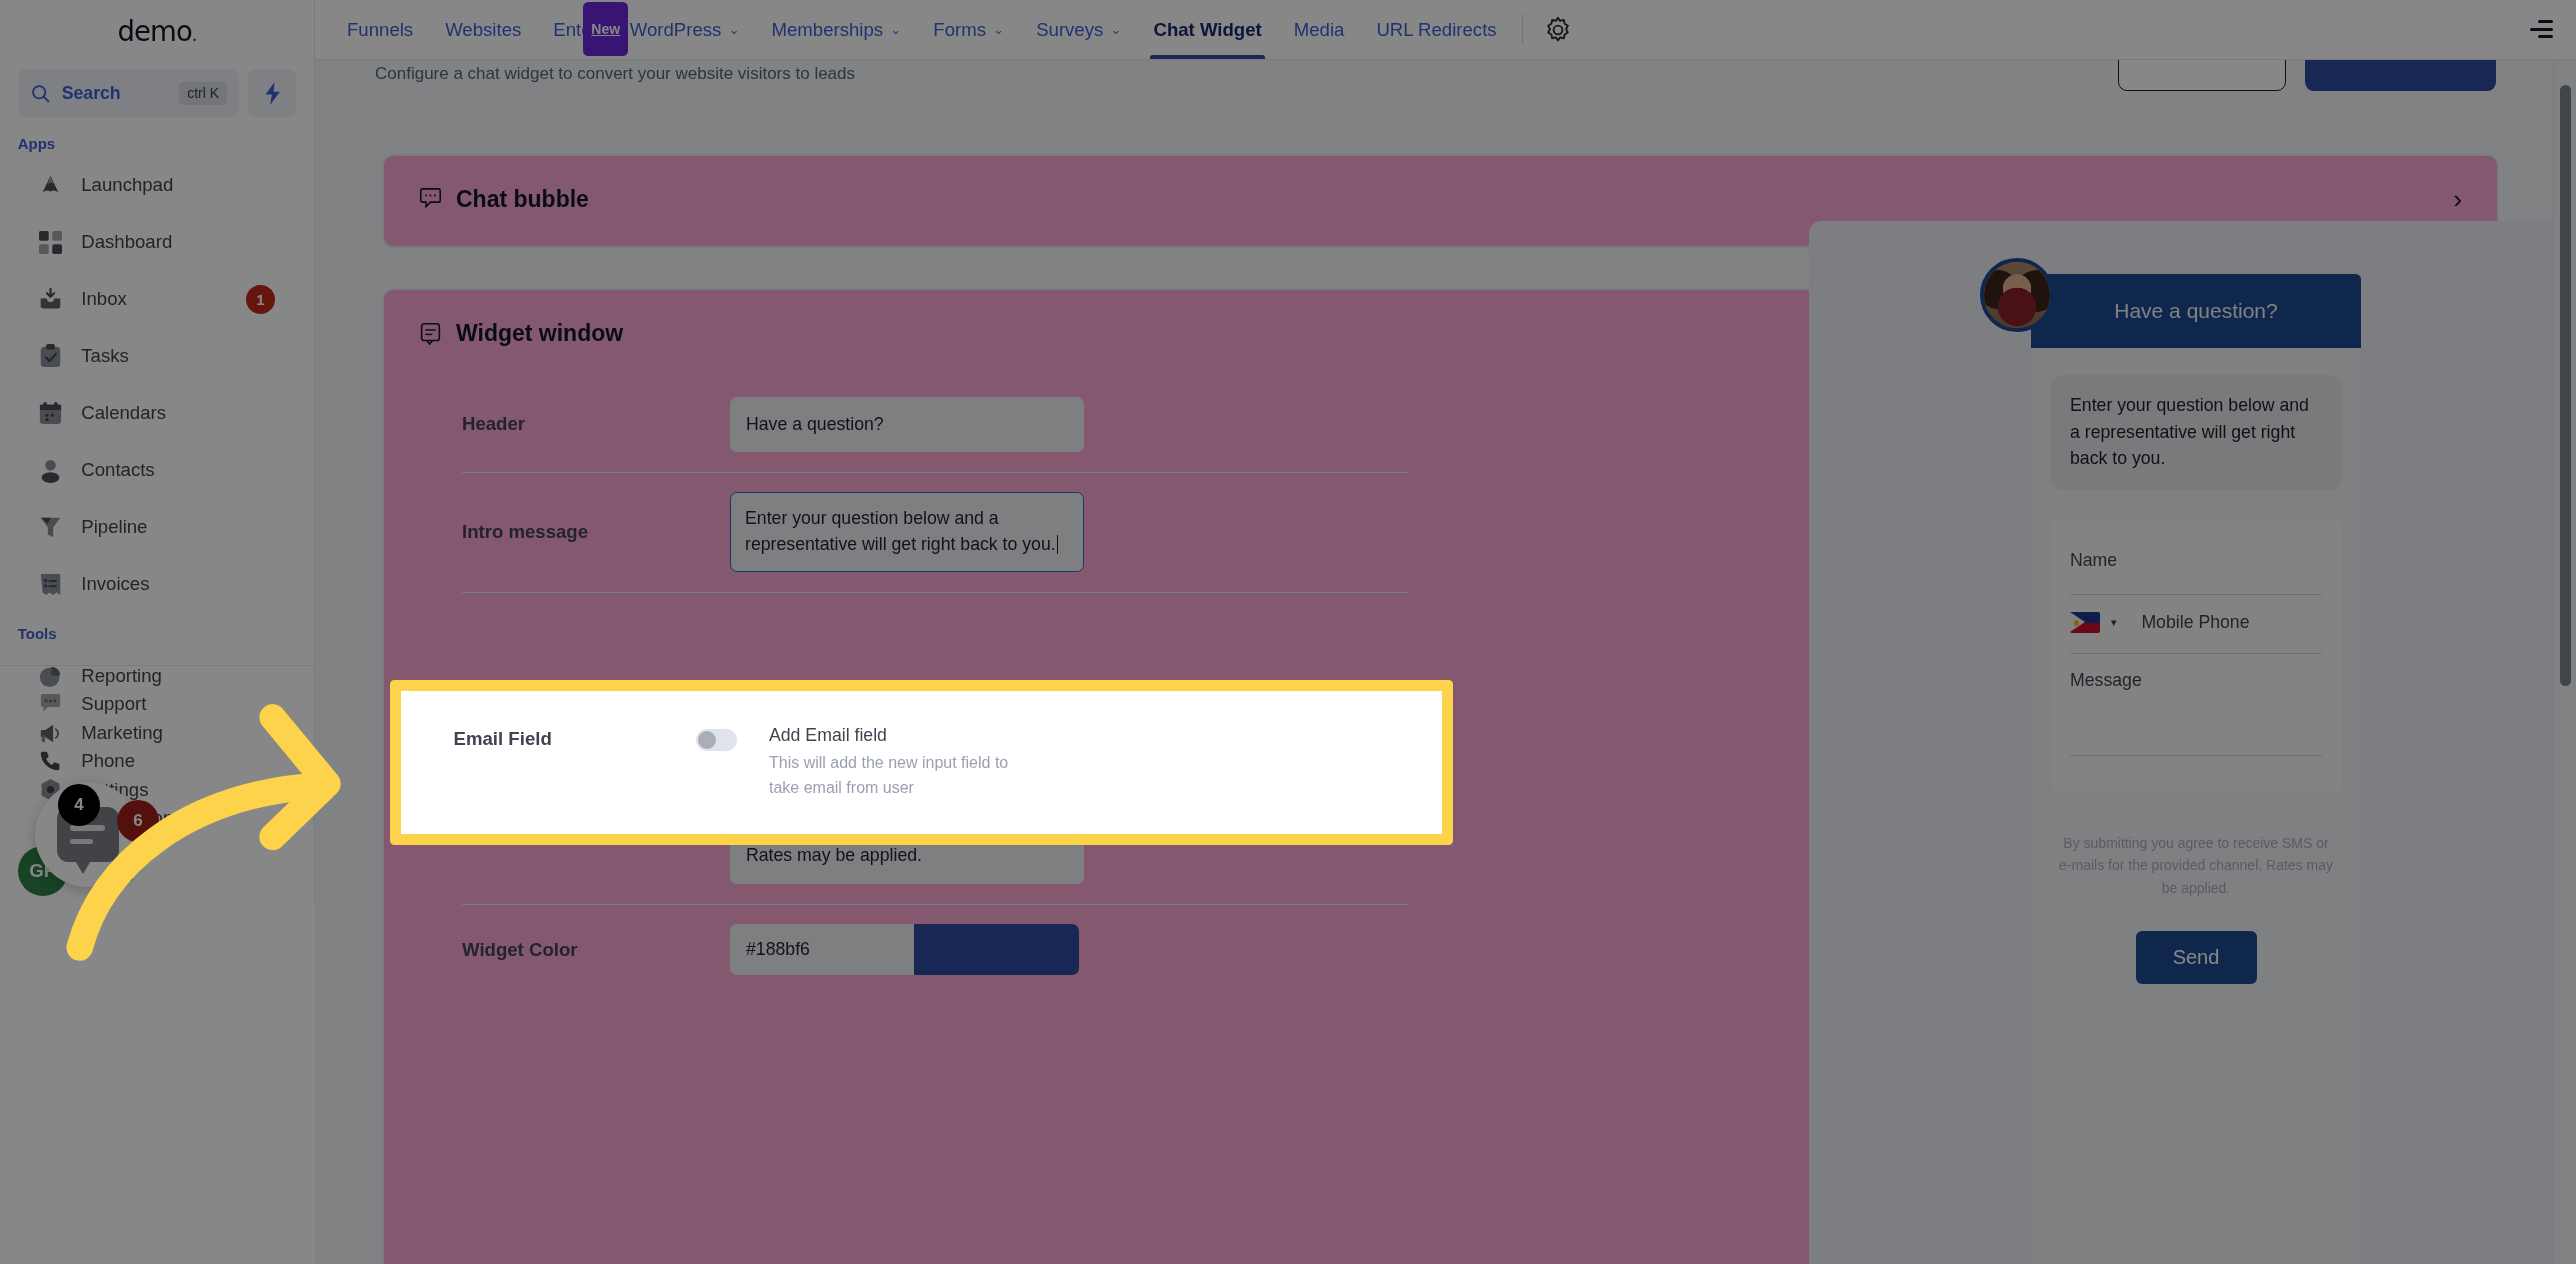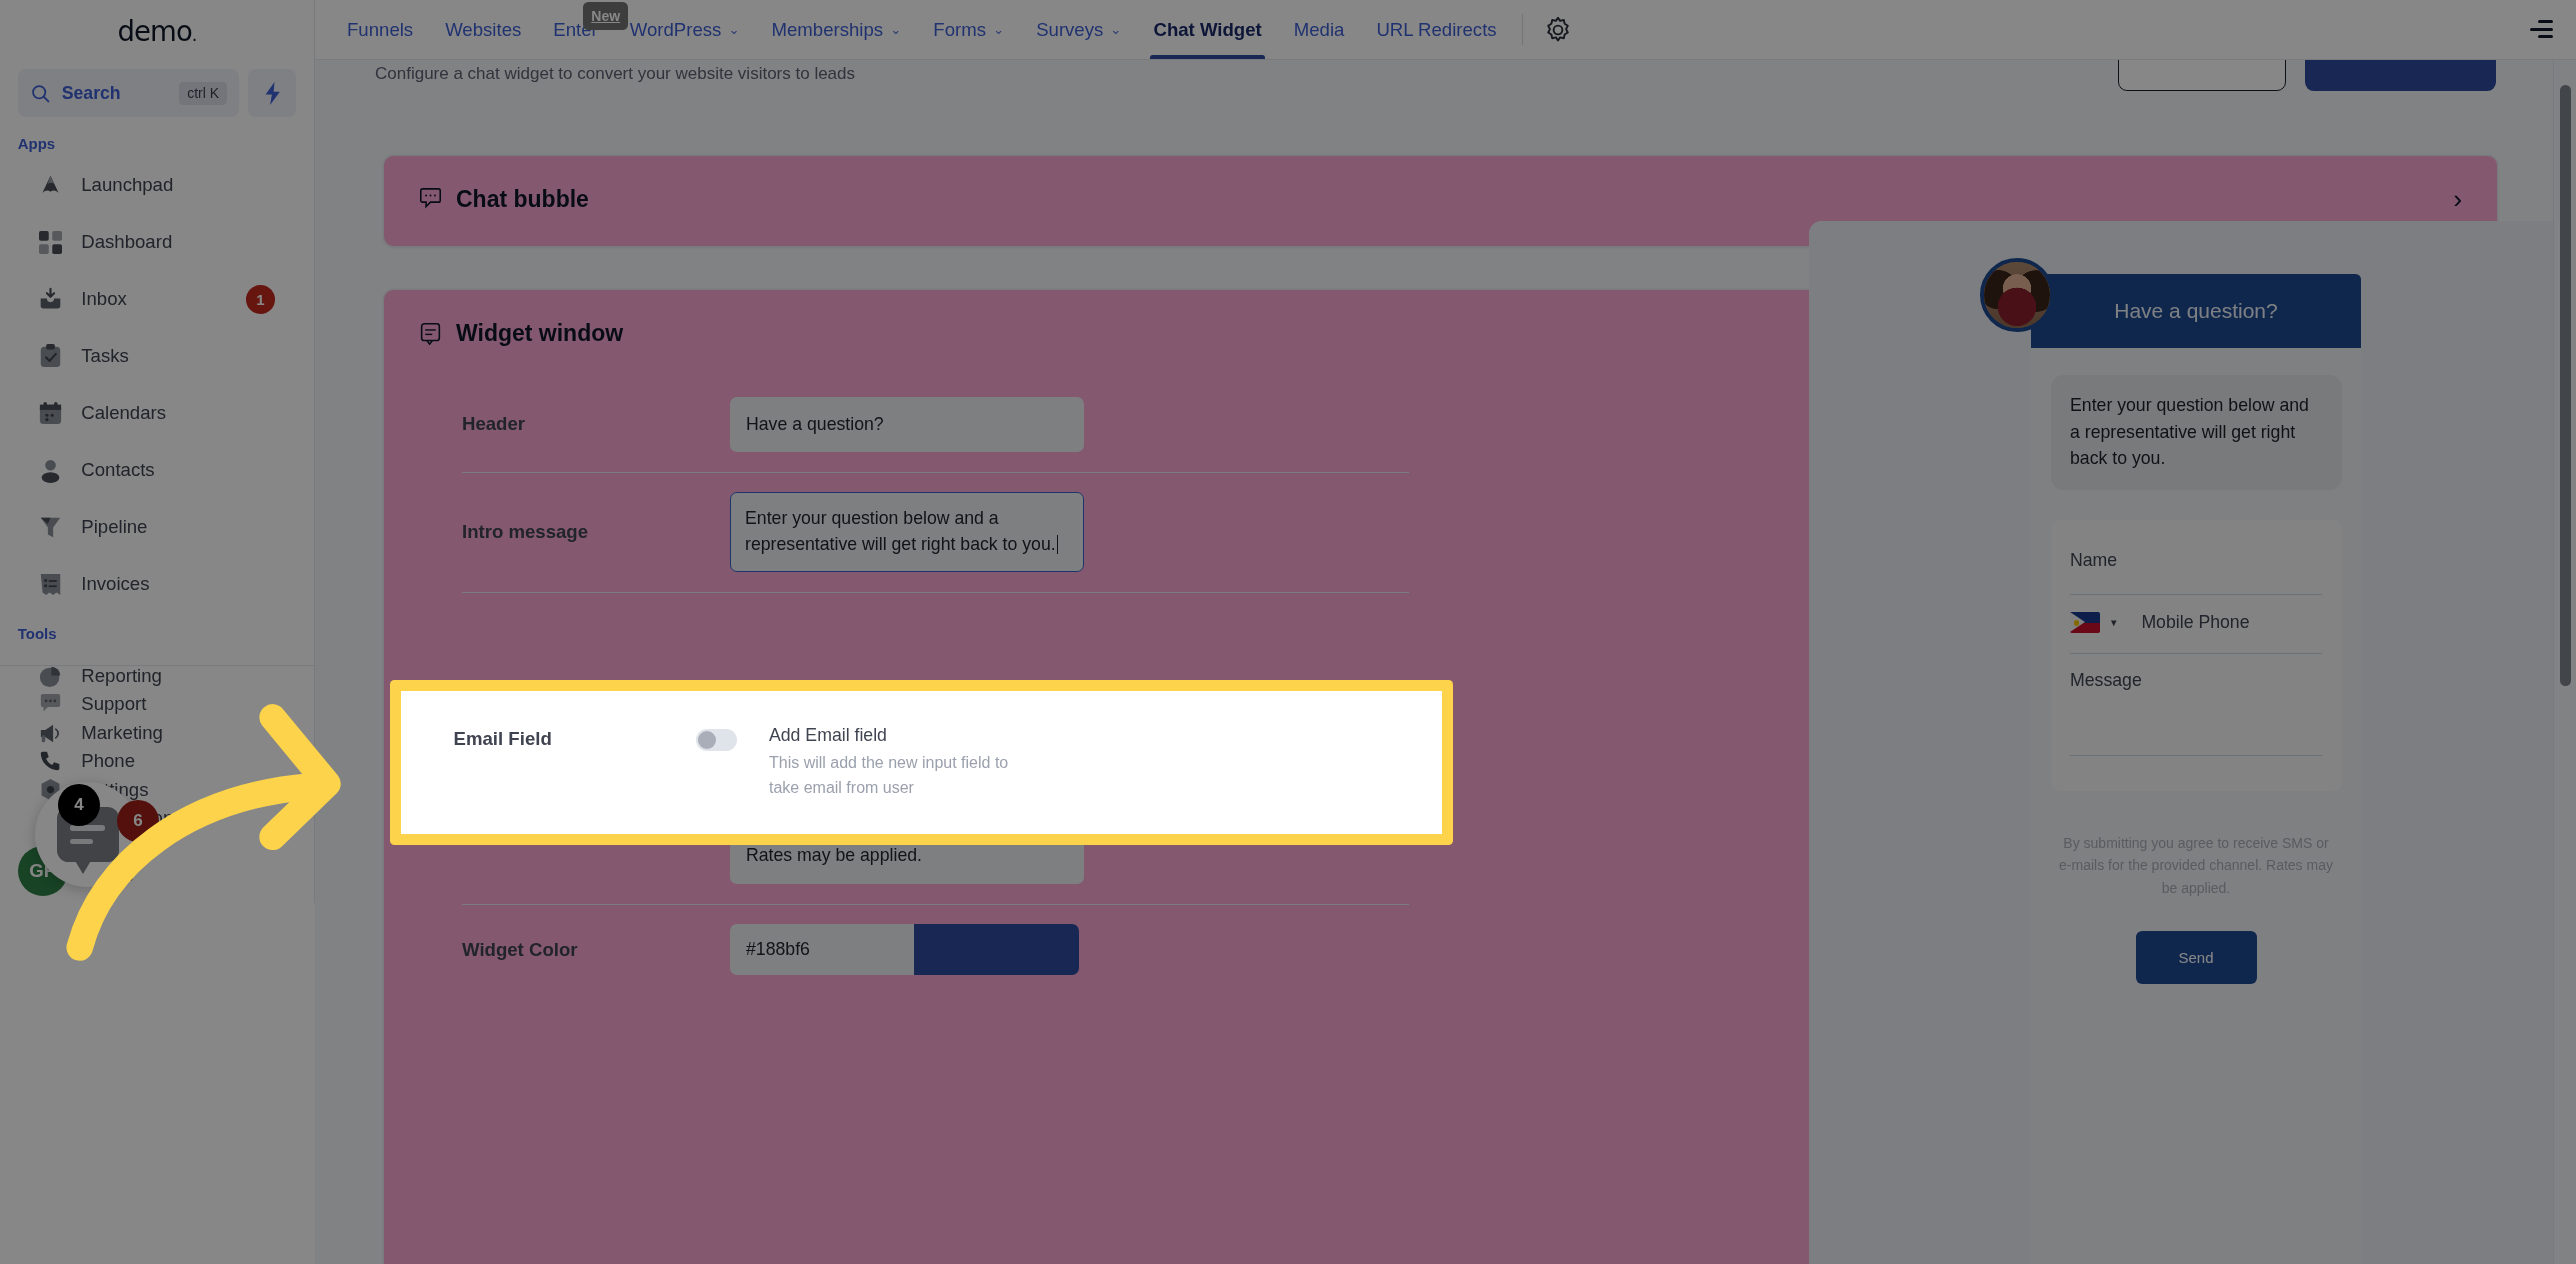--- a/index.html
+++ b/index.html
@@ -117,22 +117,22 @@
     font-size: 18.6px; color: #3e5fd4; position: relative; cursor: pointer;
   }
   .tab.active { color: #1b2a6b; font-weight: 700; }
   .tab.active::after {
     content: ''; position: absolute; left: 12.4px; right: 12.4px; bottom: 0;
     height: 4.4px; background: #2f4a9e; border-radius: 2.7px 2.7px 0 0;
   }
   .tab.plain { color: #3e5fd4; }
   .newbadge {
     position: absolute; top: 1.8px; left: 46px;
-    background: #737373; color: #fff; font-size: 14px; font-weight: 600;
-    border-radius: 5.3px; padding: 6px 8px; text-decoration: underline;
+    background: #6d28d9; color: #fff; font-size: 14px; font-weight: 600;
+    border-radius: 5.3px; padding: 19px 8px; text-decoration: underline;
   }
   .caret { font-size: 13.3px; opacity: .9; }
   .topnav-sep { width: 0.9px; background: #d7dbe3; margin: 14px 8.9px; }
   .gear-btn { display:flex; align-items:center; padding: 0 12.4px; cursor:pointer;}
 
   
   .content {
     position: absolute; left: 315px; top: 60px; right: 0; bottom: 0;
     background: #f3f5f9; overflow: hidden;
   }
@@ -263,21 +263,21 @@
     background:#f7c600;
   }
   .mini-caret { font-size: 9.7px; color: #3f4450; }
   .phone-ph { font-size: 17.7px; color: #3f4450; margin-left: 14px; }
   .legal-pv {
     margin: 41px 25px 0 25px; text-align: center; font-size: 14px;
     color: #a8adb6; line-height: 1.6;
   }
   .send-btn {
     margin: 32px auto 0 auto; width: 121px; height: 53px; border-radius: 6.2px;
-    background: #1e4b92; color: #fff; font-size: 15px;
+    background: #1e4b92; color: #fff; font-size: 20px;
     display: flex; align-items: center; justify-content: center; cursor: pointer;
   }
 
   
   .scrollbar-track {
     position:absolute; right: 0; top: 60px; width: 23px; bottom: 0;
     background: #f3f5f9; border-left: 0.9px solid #e4e7ec; z-index: 30;
   }
   .scrollbar-thumb {
     position:absolute; left: 6.2px; top: 25px; width: 10.6px; height: 601px;

